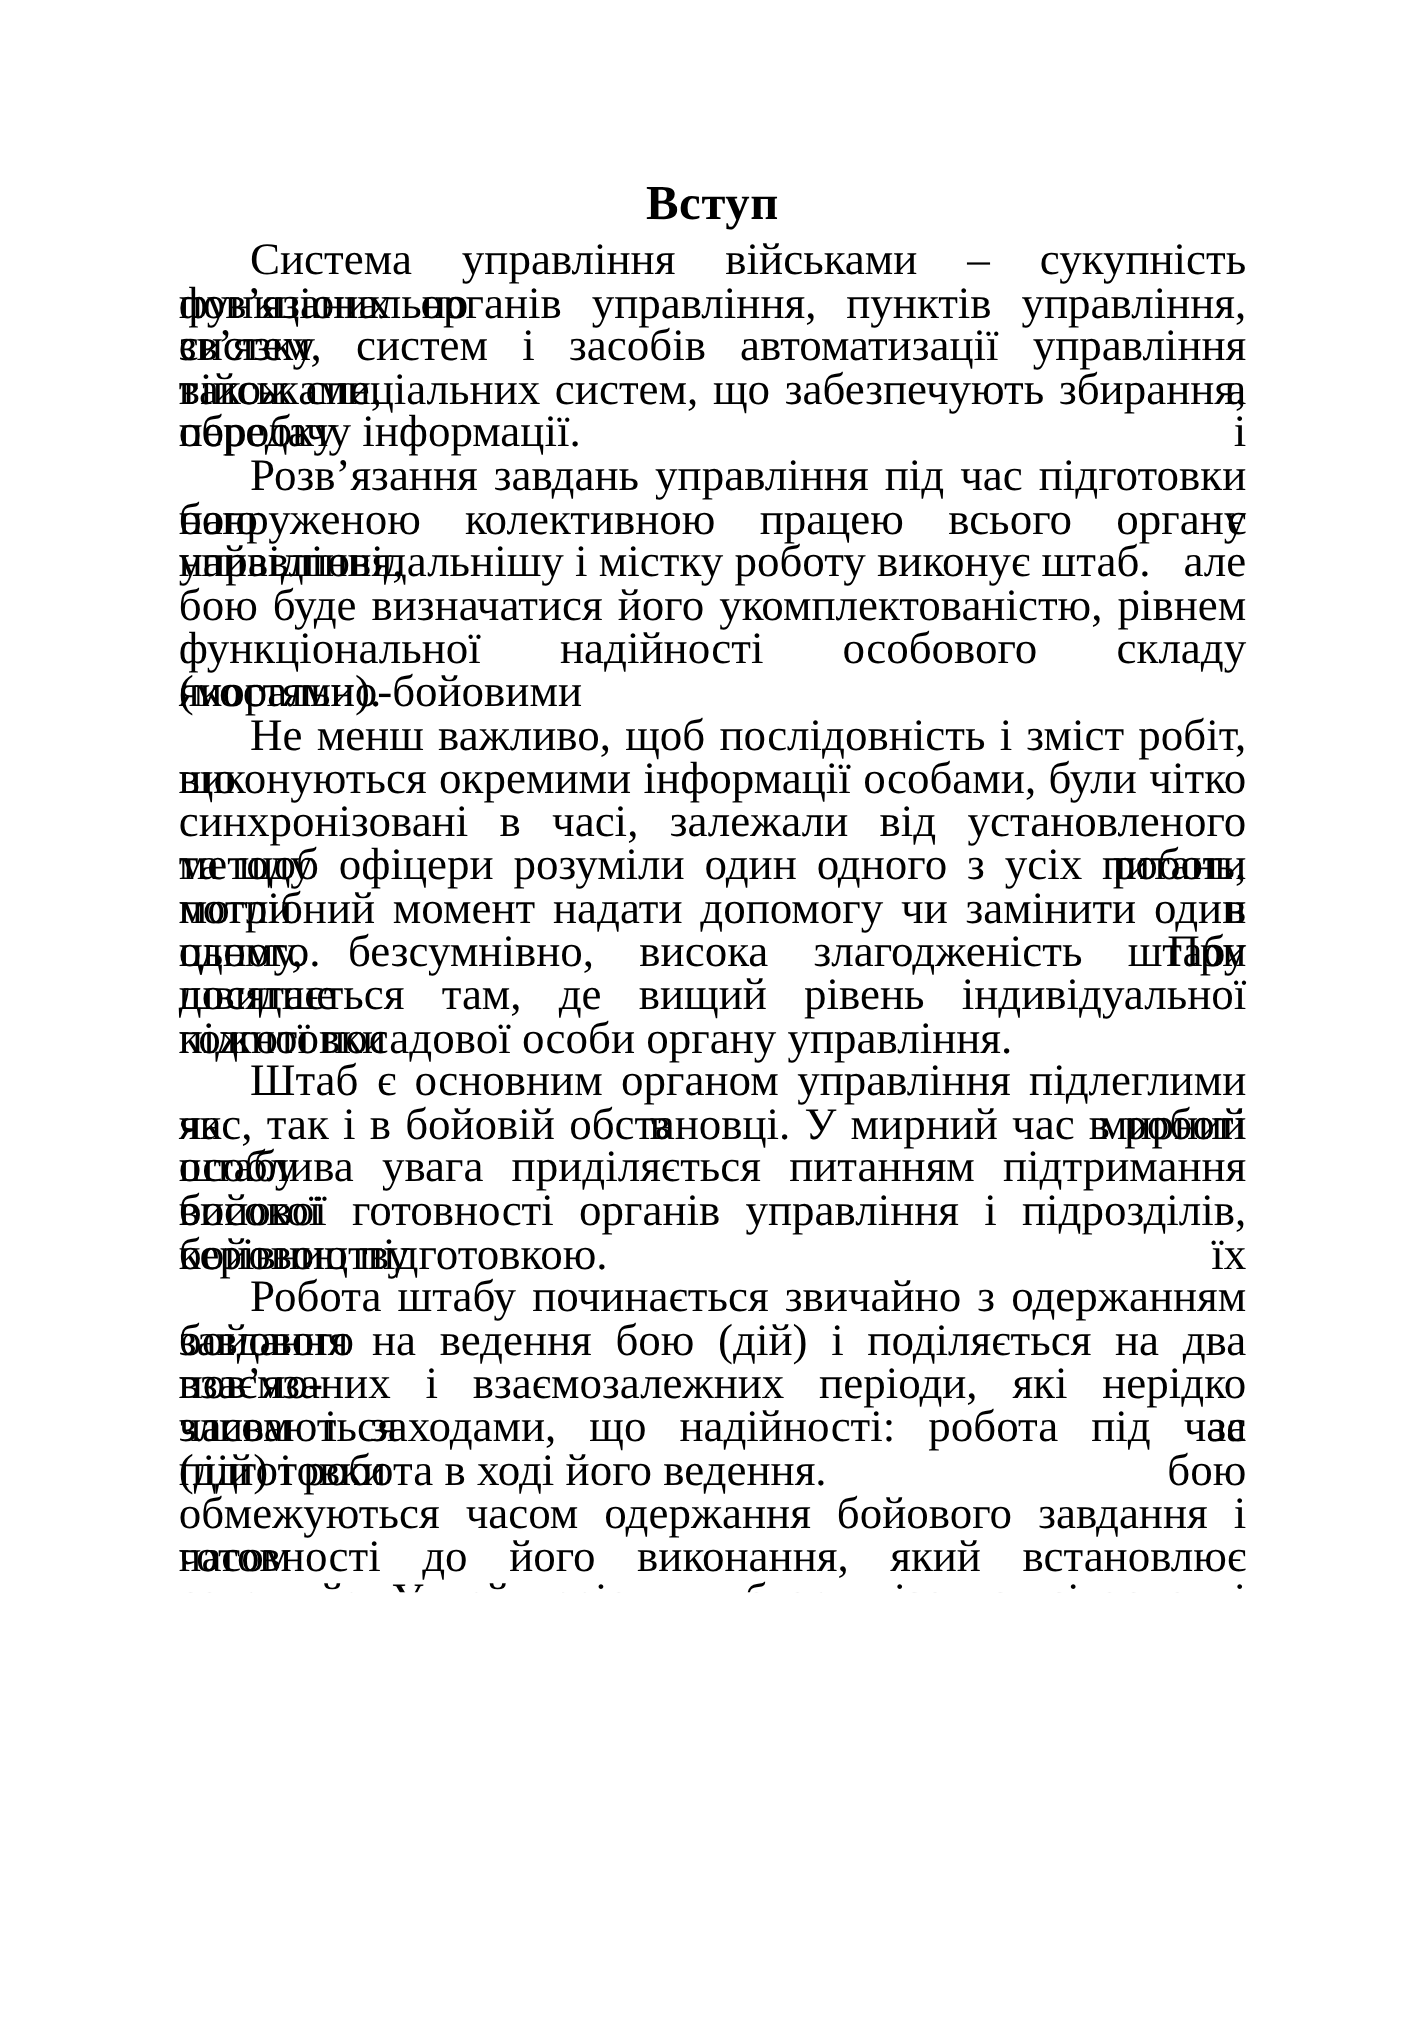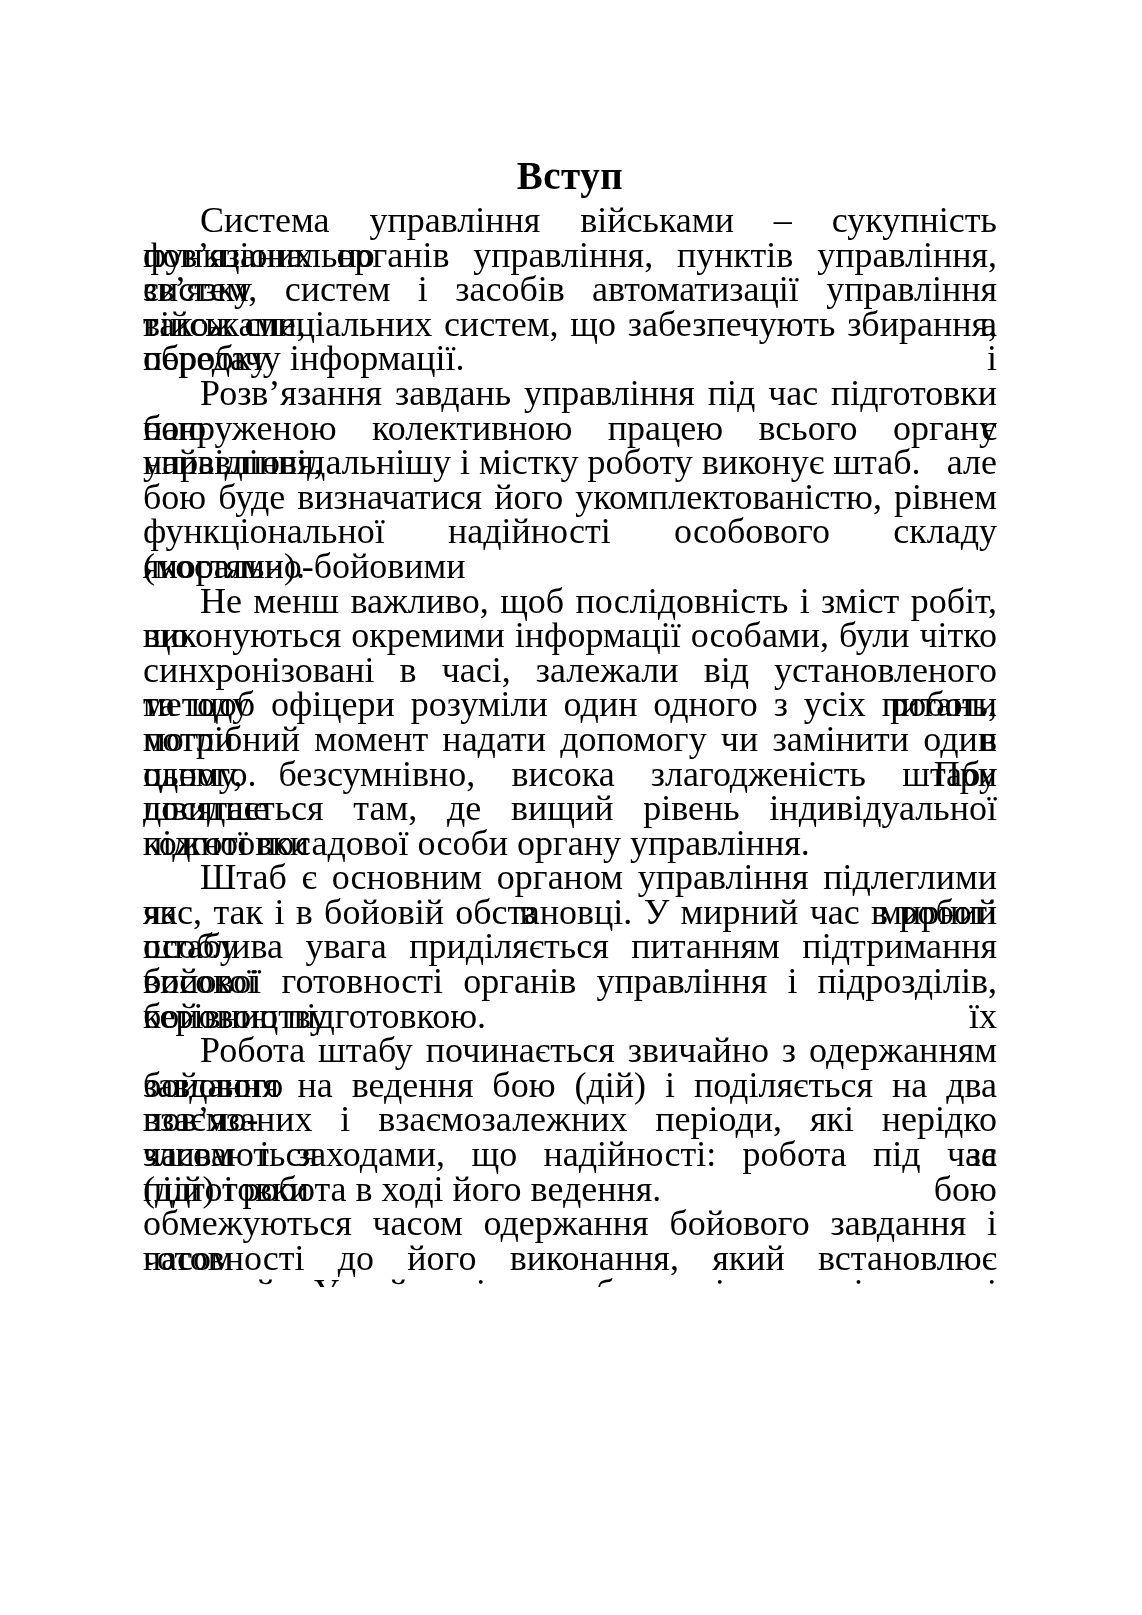--- a/index.html
+++ b/index.html
@@ -8,21 +8,20 @@
     background: #ffffff;
   }
   .page {
     position: relative;
     width: 1142px;
     height: 1274px;
     background: #ffffff;
     color: #000000;
     font-family: "Liberation Serif", "DejaVu Serif", serif;
     overflow: hidden;
-    margin-top: 13px;
   }
   .page-title {
     position: absolute;
     top: 143px;
     left: 143px;
     width: 854px;
     text-align: center;
     font-size: 39px;
     font-weight: bold;
     line-height: 40px;

